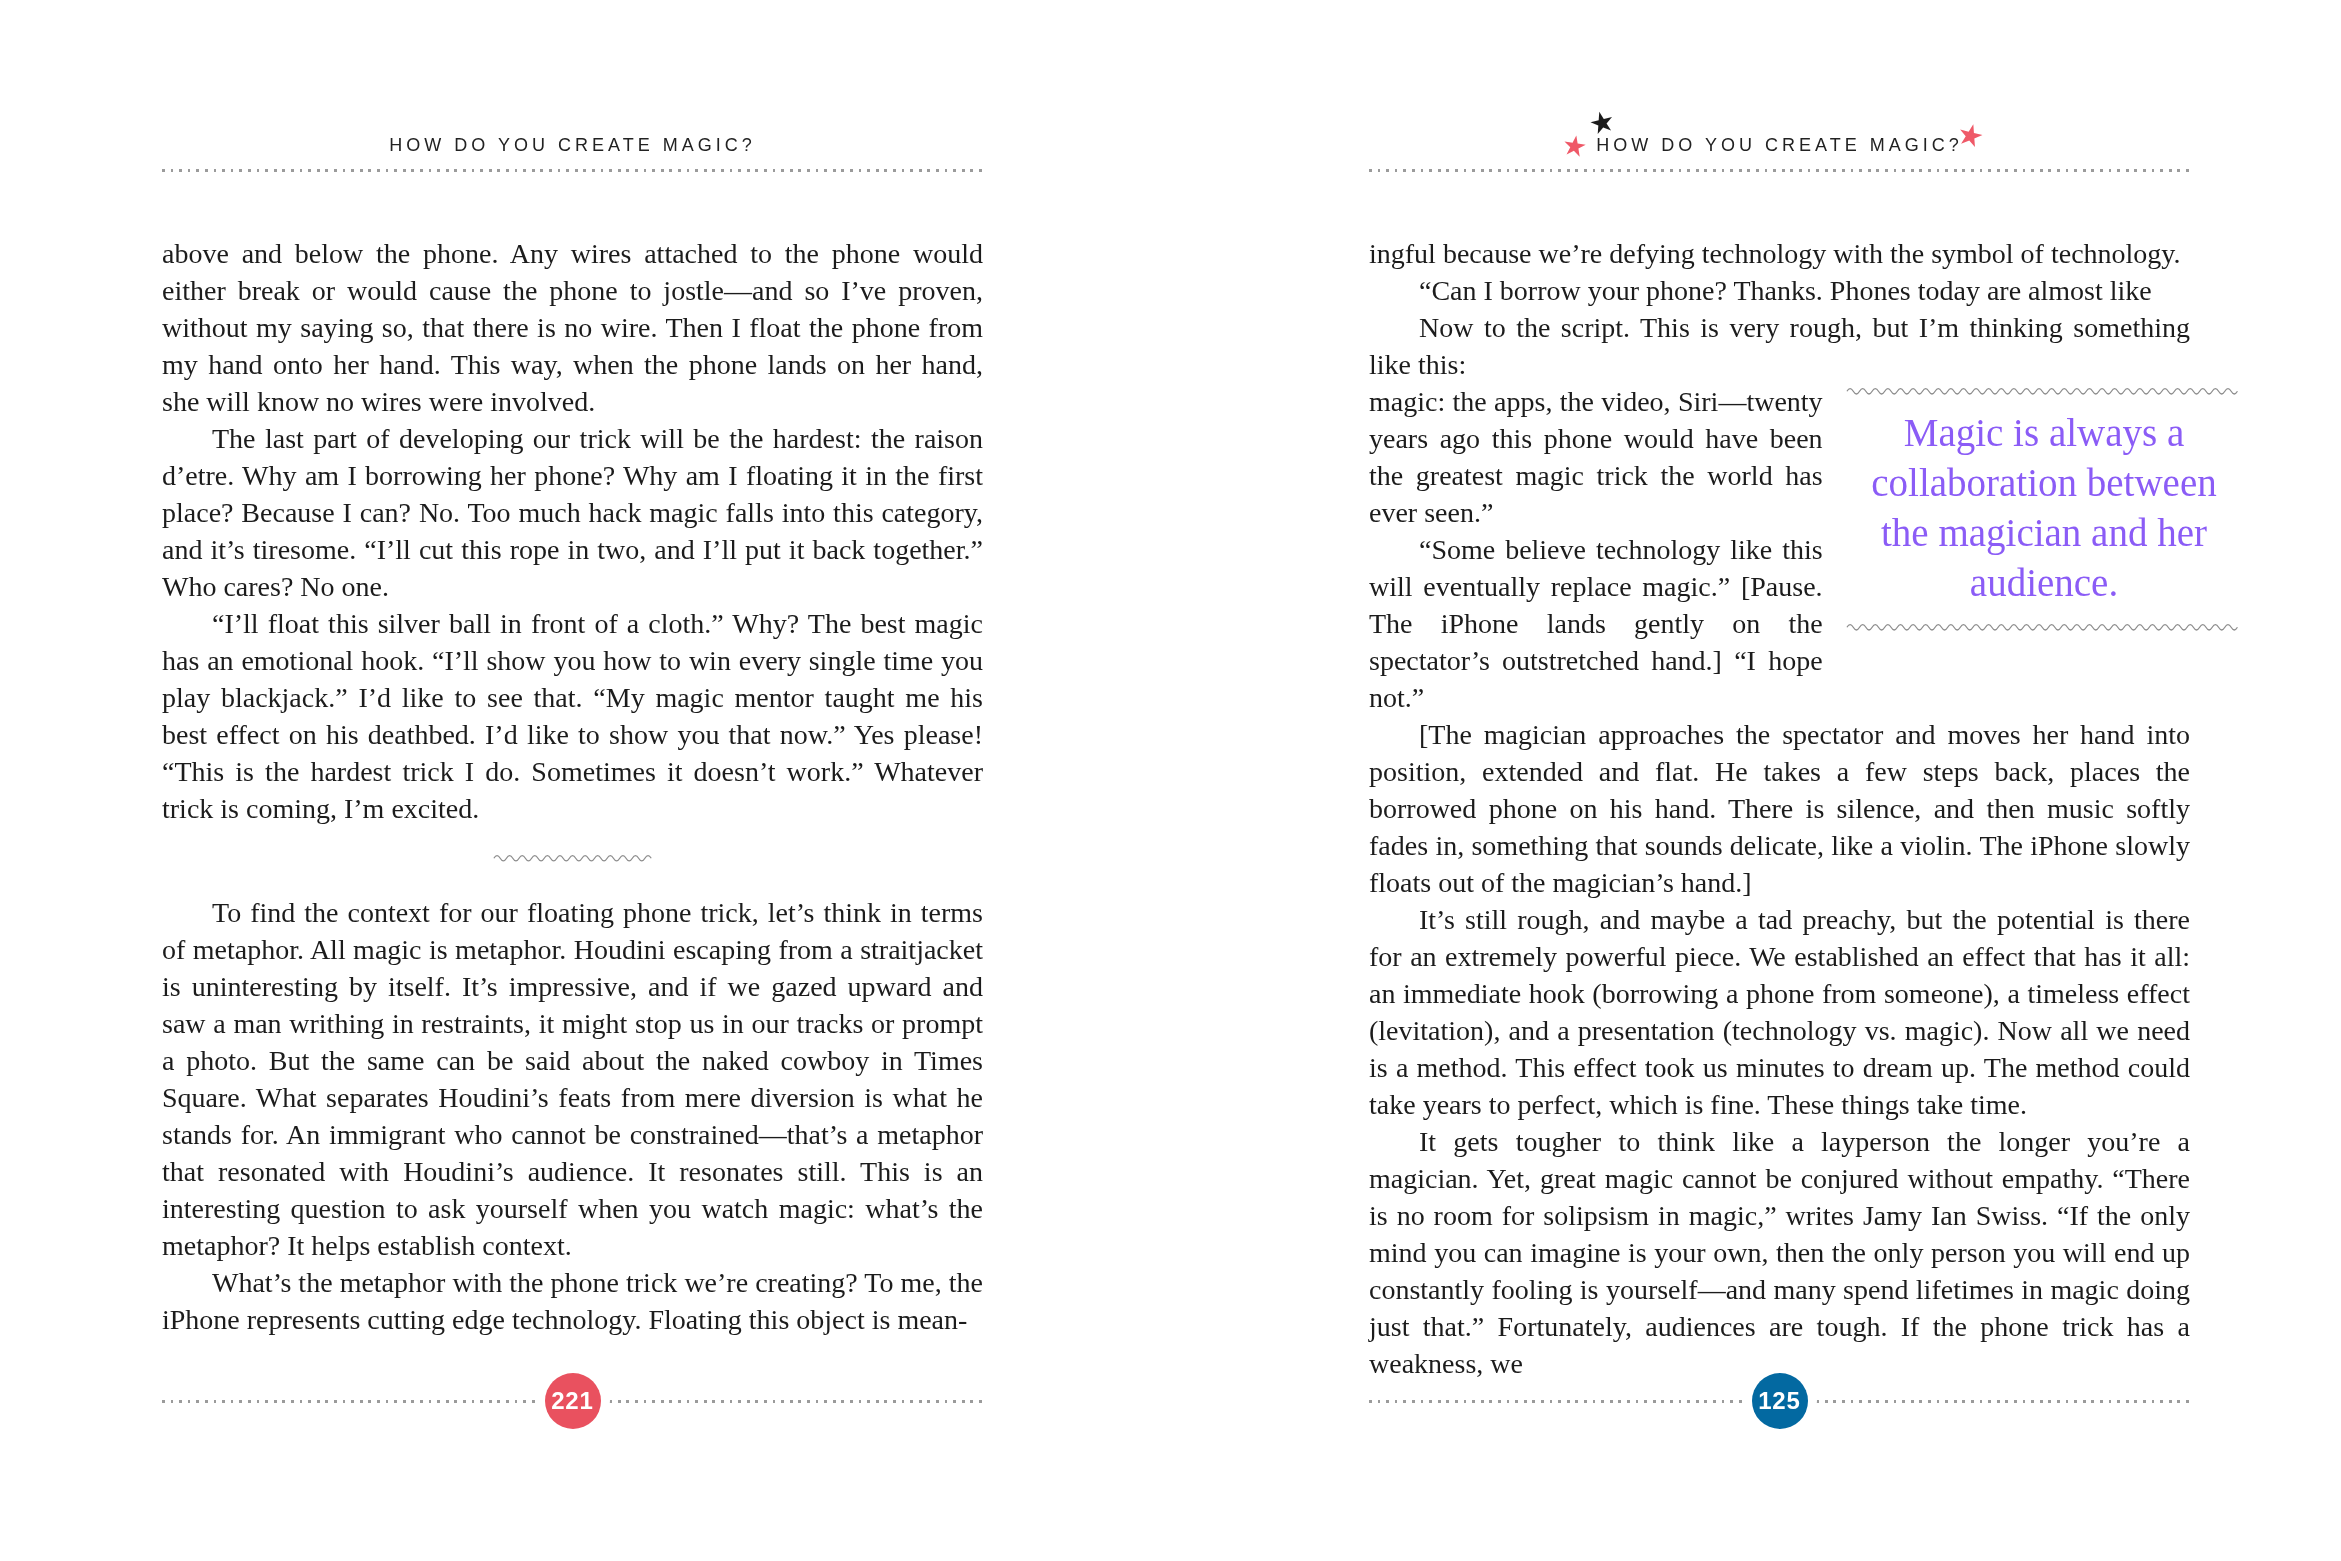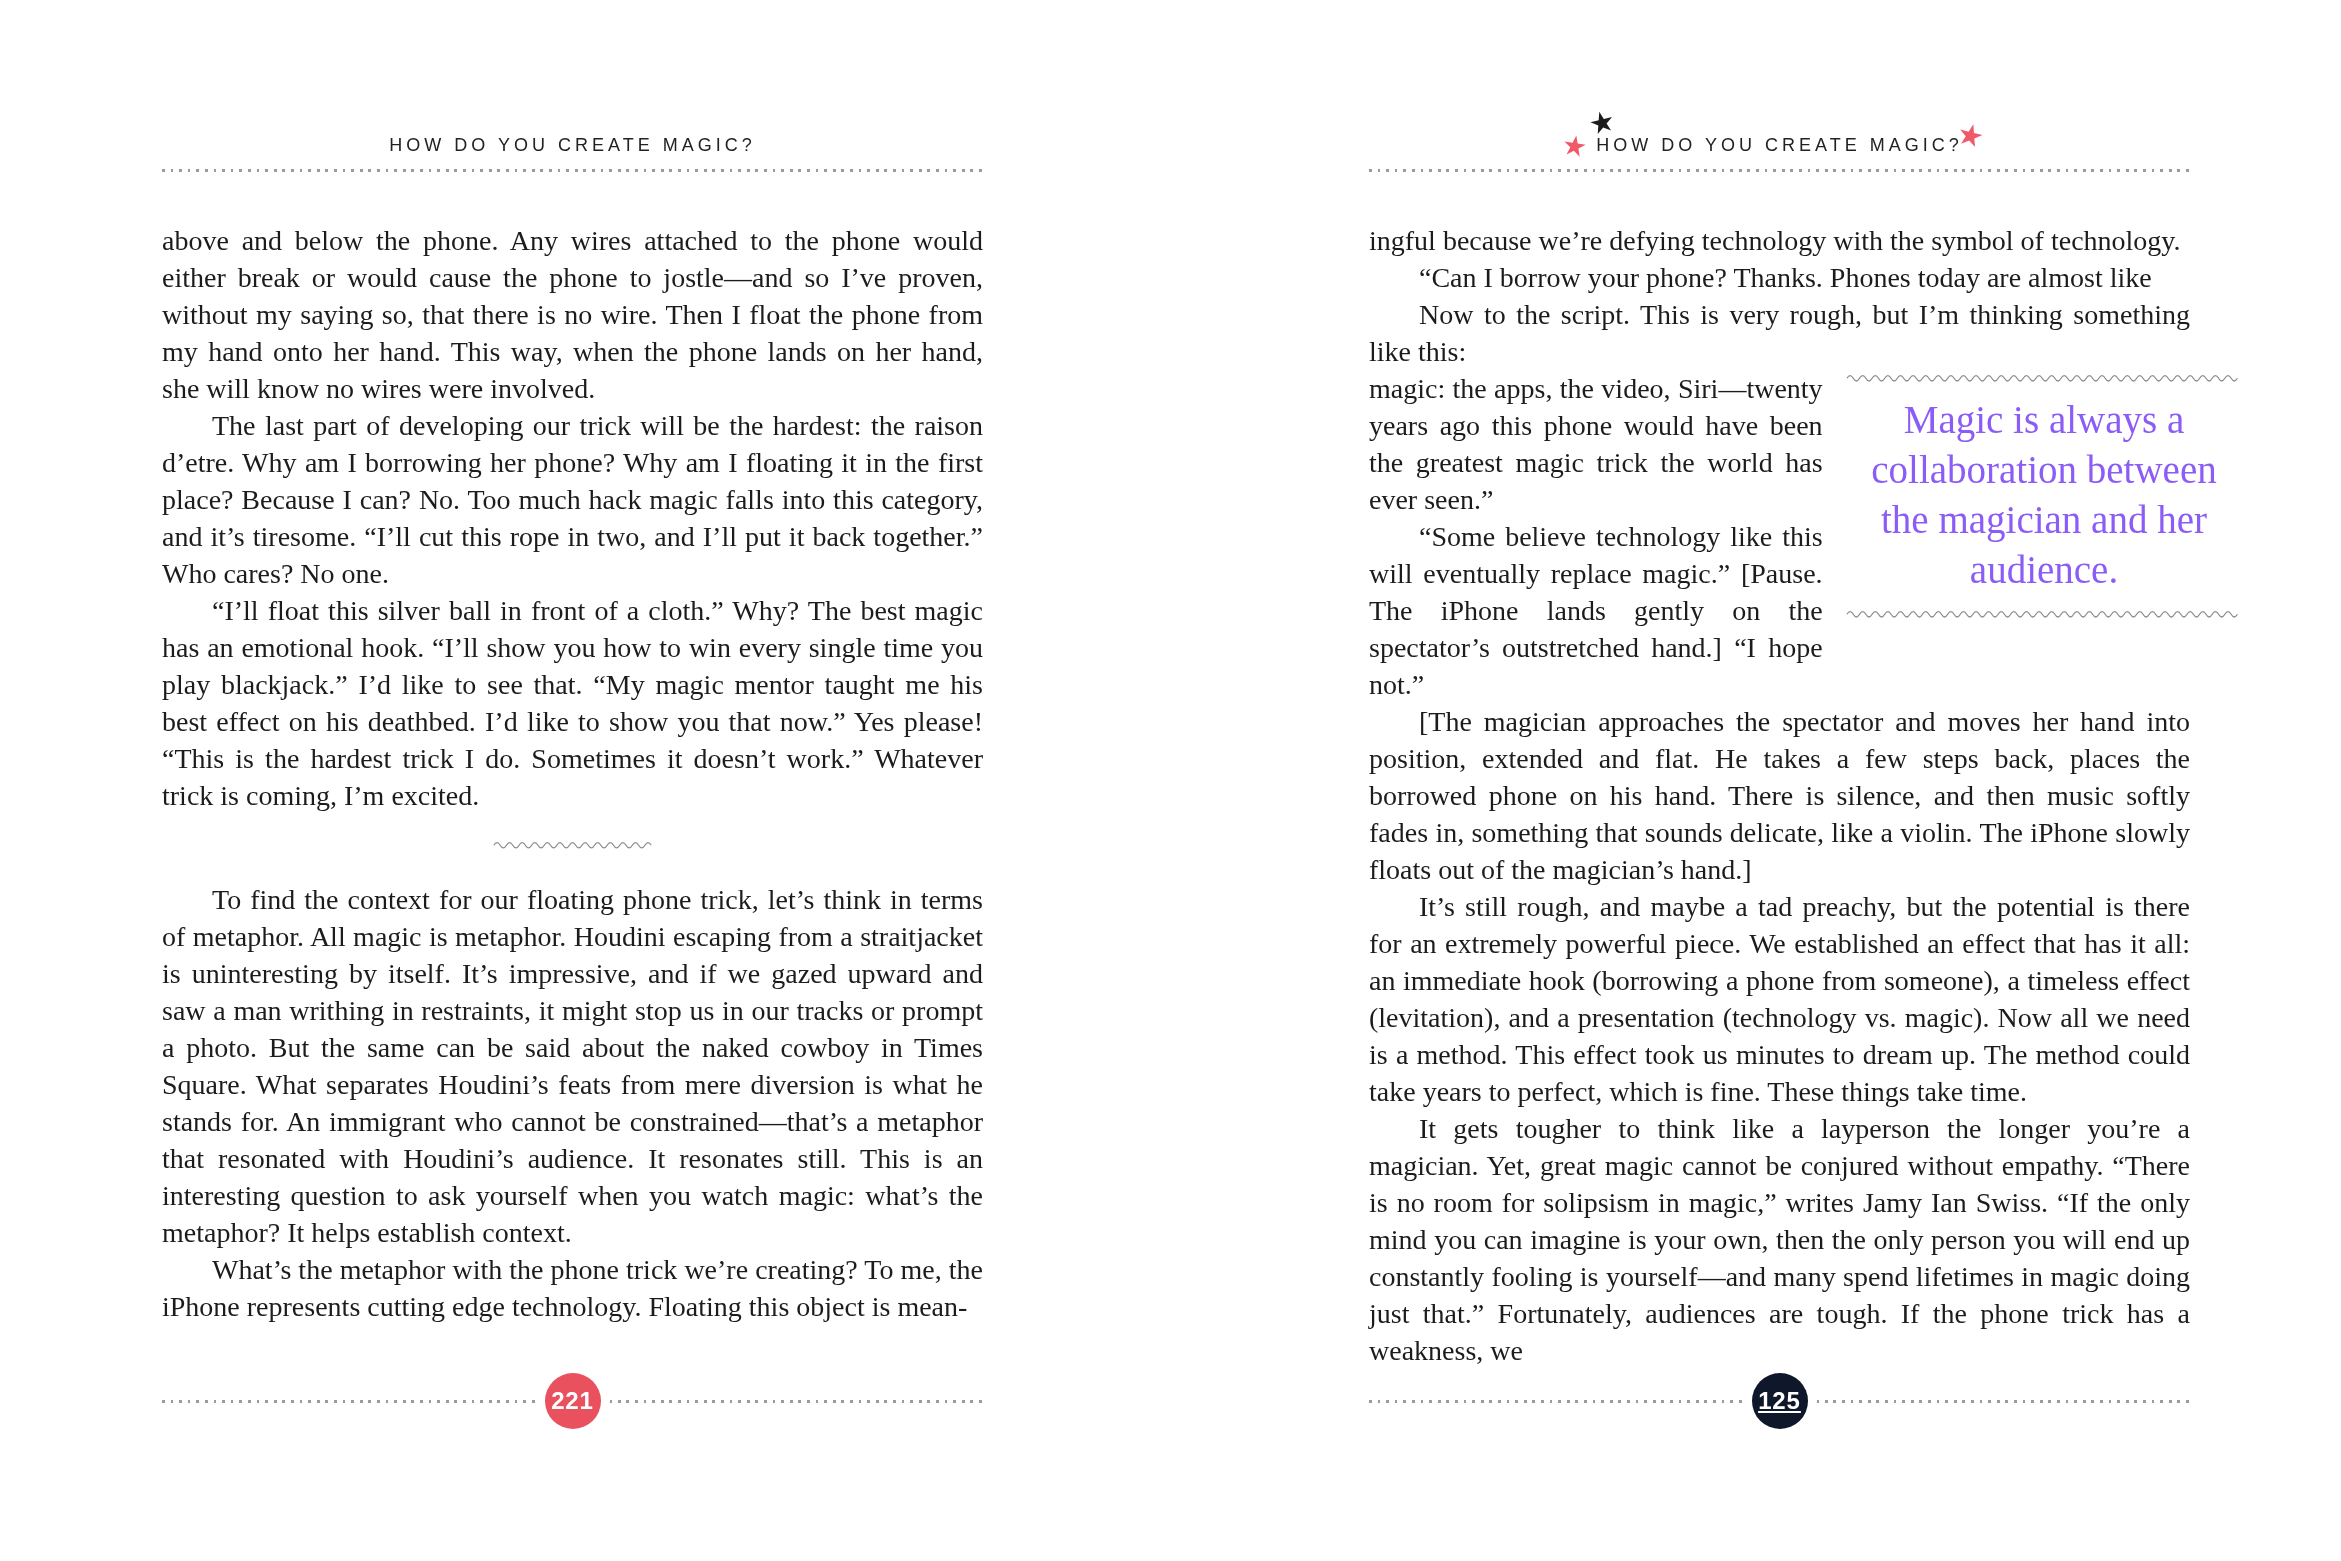--- a/index.html
+++ b/index.html
@@ -16,21 +16,21 @@
   .running-head {
     position:relative; text-align:center; height:23.4px;
     font-family:"Liberation Sans", sans-serif;
     font-size:18px; letter-spacing:4px; color:#222222;
   }
   .dotted-rule {
     margin-top:10.8px; height:2.7px;
     background:repeating-linear-gradient(to right, #9b9b9b 0 2.7px, transparent 2.7px 8.6px);
   }
   .body-text {
-    margin-top:50px;
+    margin-top:63px;
     font-size:28px; line-height:37px;
     text-align:justify;
   }
   .body-text p { margin:0; }
   .indent { text-indent:50px; }
 
   .section-divider { display:flex; justify-content:center; margin:25px 0 31px 0; }
 
   .pull-quote {
     float:right; width:396px;
@@ -60,21 +60,21 @@
   }
   .page-badge {
     position:absolute; left:50%; top:0; transform:translateX(-50%);
     width:56px; height:56px; border-radius:50%;
     display:flex; align-items:center; justify-content:center;
     box-shadow:0 0 0 9px #ffffff;
     font-family:"Liberation Sans", sans-serif;
     font-weight:bold; font-size:24px; color:#ffffff; letter-spacing:0.9px;
   }
   .badge-pink  { background:#e9515f; }
-  .badge-black { background:#0f172a;text-decoration:underline; }
+  .badge-black { background:#0369a1; }
 </style>
 </head>
 <body>
 
 <div id="canvas">
 
   <div class="page" id="page-left">
     <div class="running-head">
       <span>HOW DO YOU CREATE MAGIC?</span>
     </div>

